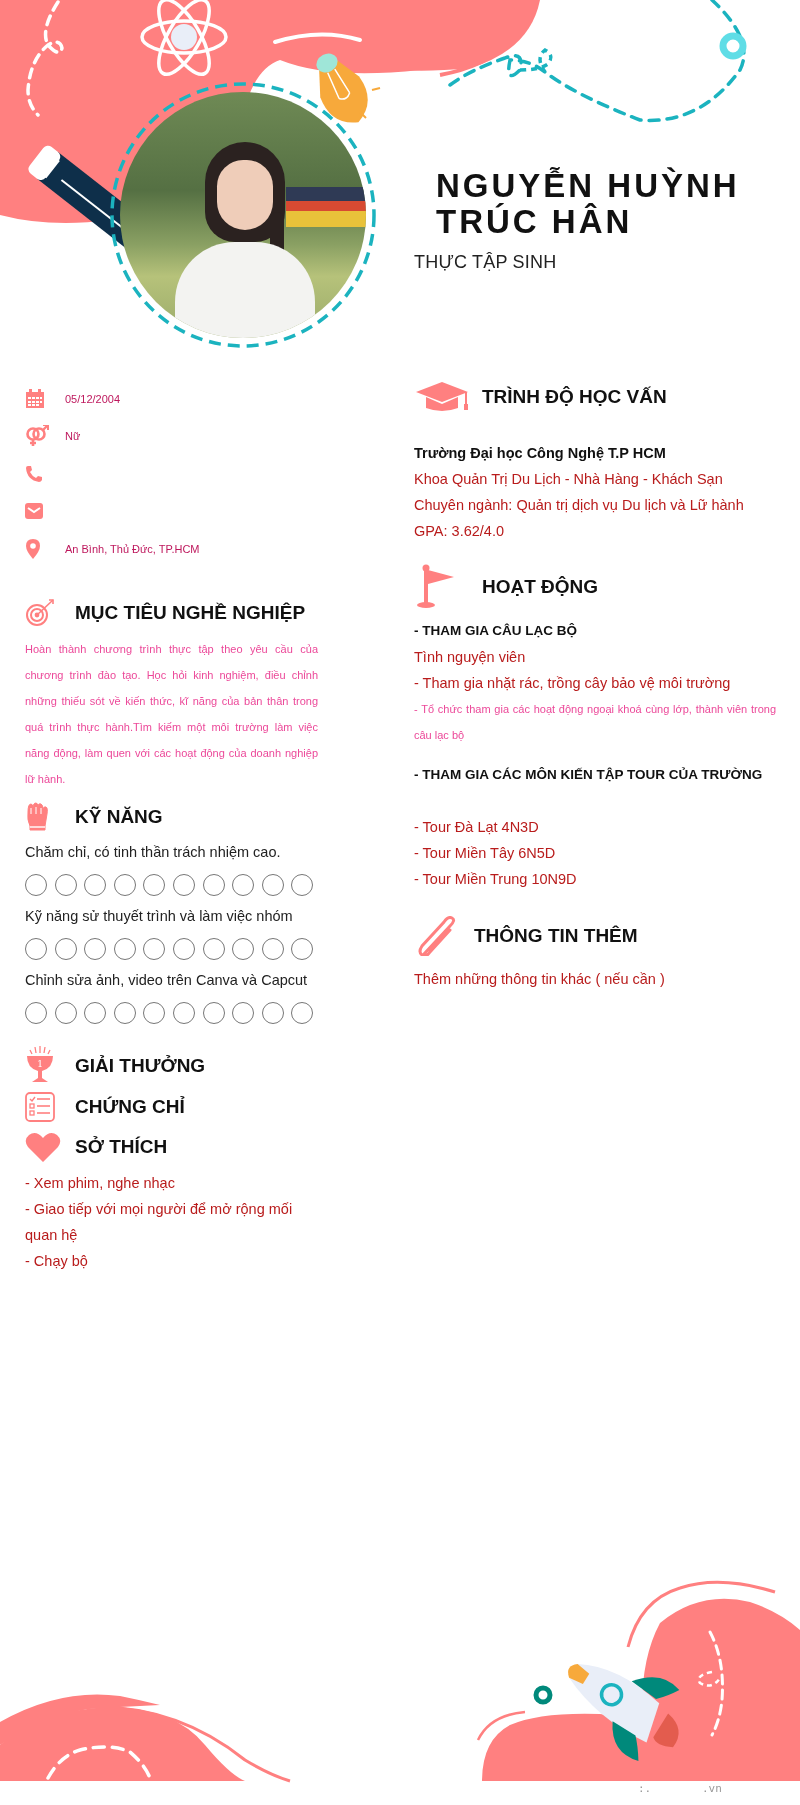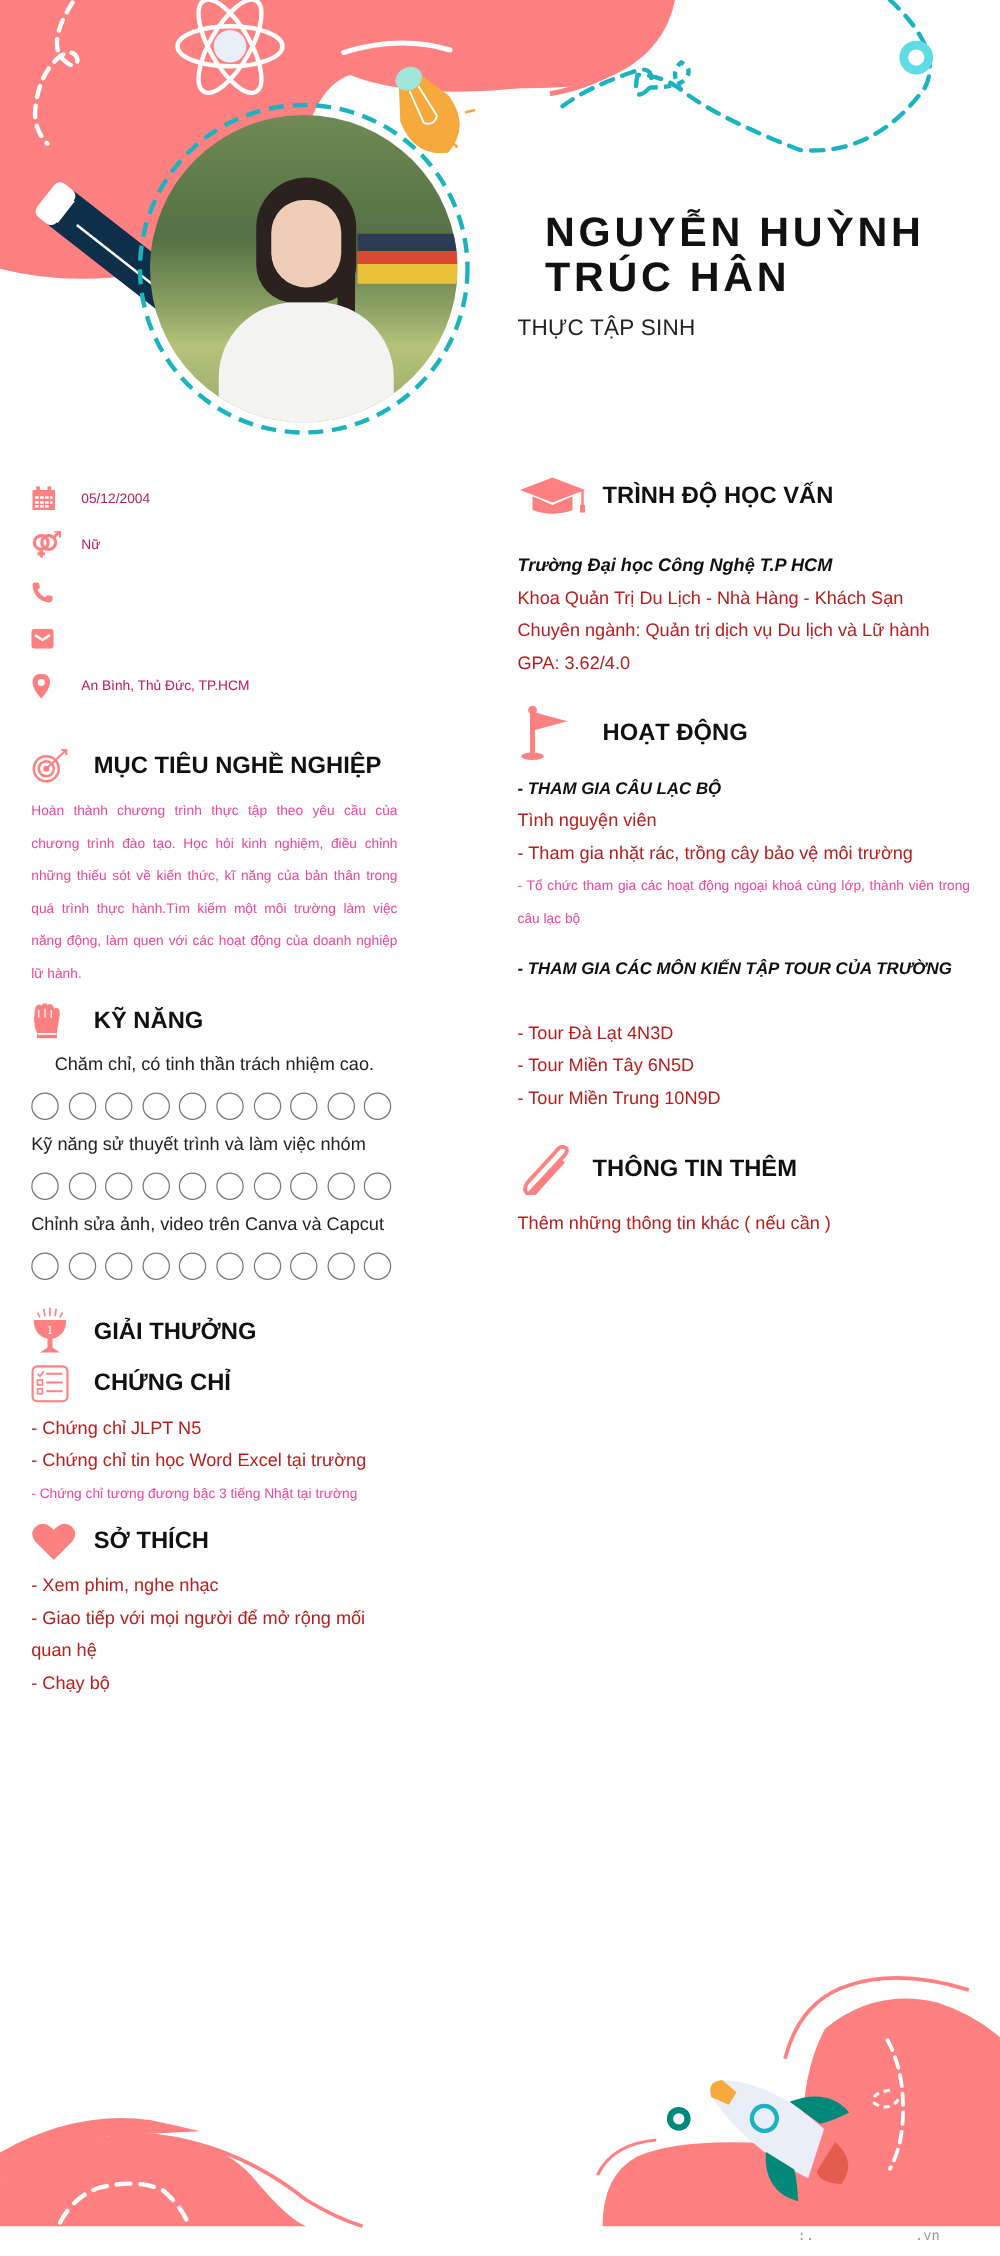--- a/index.html
+++ b/index.html
@@ -29,21 +29,21 @@
   .contact-row { display: flex; align-items: center; height: 37.5px; }
   .contact-row .ico { width: 32px; height: 22px; display: flex; align-items: center; justify-content: flex-start; }
   .contact-row .txt { margin-left: 8px; font-size: 11px; color: #be185d; }
 
   .sec-head { display: flex; align-items: center; }
   .sec-head .ico { width: 50px; display: flex; align-items: center; }
   .sec-head h2 { font-size: 19px; font-weight: bold; color: #111; }
 
   .para { font-size: 11px; line-height: 26px; color: #ec4899; text-align: justify; }
   .line { font-size: 14.5px; line-height: 26px; color: #b91c1c; }
-  .line.bold { font-weight: bold; color: #111; font-style: italic; }
+  .line.bold { font-weight: bold; color: #111; }
 
   .skill-label { font-size: 14.5px; line-height: 20px; color: #222; margin-top: 10px; }
   .dots { display: flex; gap: 7.6px; margin: 12px 0 8px 0; }
   .dot { width: 22px; height: 22px; border-radius: 50%; border: 1.6px solid #777; background: #fff; }
 
   .footer-mark { position: absolute; top: 1782px; font-family: "DejaVu Sans Mono", monospace; font-size: 11px; color: #9a9a9a; }
 </style>
 </head>
 <body>
 
@@ -211,21 +211,21 @@
       <span class="ico">
         <svg width="24" height="30" viewBox="0 0 24 30">
             <path d="M3 10 Q3 2 6 2 Q8 2 8 6 Q8 1 11 1 Q13 1 13 5 Q13 1 16 2 Q18 3 18 7 Q19 4 21 5 Q23 6 22 12 L20 24 L20 28 L5 28 L5 24 Q2 18 3 10 Z" fill="#ff8080" stroke="#ff8080"></path>
             <path d="M6 6 L6 12 M11 5 L11 12 M16 6 L16 12" stroke="#fff" stroke-width="1"></path>
             <line x1="5" y1="25" x2="20" y2="25" stroke="#fff" stroke-width="1.4"></line>
           </svg>
       </span>
       <h2>KỸ NĂNG</h2>
     </div>
 
-    <div style="margin-top:10px;text-align:center;">
+    <div style="margin-top:10px;">
       <div class="skill-label">Chăm chỉ, có tinh thần trách nhiệm cao.</div>
       <div class="dots">
         <span class="dot"></span>
           <span class="dot"></span>
           <span class="dot"></span>
           <span class="dot"></span>
           <span class="dot"></span>
           <span class="dot"></span>
           <span class="dot"></span>
           <span class="dot"></span>
@@ -285,25 +285,20 @@
             <rect x="1" y="1" width="28" height="28" rx="4" stroke="#ff8080" stroke-width="1.8" fill="none"></rect>
             <path d="M5 7 L7 9 L10 5" stroke="#ff8080" stroke-width="1.4" fill="none"></path>
             <rect x="5" y="12" width="4" height="4" stroke="#ff8080" stroke-width="1.3" fill="none"></rect>
             <rect x="5" y="19" width="4" height="4" stroke="#ff8080" stroke-width="1.3" fill="none"></rect>
             <line x1="12" y1="7" x2="25" y2="7" stroke="#ff8080" stroke-width="1.6"></line>
             <line x1="12" y1="14" x2="25" y2="14" stroke="#ff8080" stroke-width="1.6"></line>
             <line x1="12" y1="21" x2="25" y2="21" stroke="#ff8080" stroke-width="1.6"></line>
           </svg>
       </span>
       <h2>CHỨNG CHỈ</h2>
-    </div>
-    <div style="margin-top:8px;">
-      <p class="line">- Chứng chỉ JLPT N5</p>
-      <p class="line">- Chứng chỉ tin học Word Excel tại trường</p>
-      <p class="para">- Chứng chỉ tương đương bậc 3 tiếng Nhật tại trường</p>
     </div>
   </div>
 
   <div style="margin-top:10px;">
     <div class="sec-head">
       <span class="ico">
         <svg width="36" height="30" viewBox="0 0 36 30">
             <path d="M18 30 L3 15 Q-2 8 4 3 Q11 -2 18 6 Q25 -2 32 3 Q38 8 33 15 Z" fill="#ff8080"></path>
           </svg>
       </span>
@@ -367,13 +362,13 @@
             <path d="M8 36 L34 8 Q40 2 36 -0 Q32 -2 28 4 L6 28 Q2 34 6 37 Q10 40 14 34 L34 12" stroke="#ff8080" stroke-width="3" fill="none" stroke-linecap="round" transform="translate(2,2)"></path>
           </svg>
       </span>
       <h2>THÔNG TIN THÊM</h2>
     </div>
     <p class="line">Thêm những thông tin khác ( nếu cần )</p>
   </div>
 </div>
 
 <span class="footer-mark" style="left:638px;">:.</span>
-<span class="footer-mark" style="left:732px;">.vn</span>
+<span class="footer-mark" style="left:702px;">.vn</span>
 
 </body></html>

